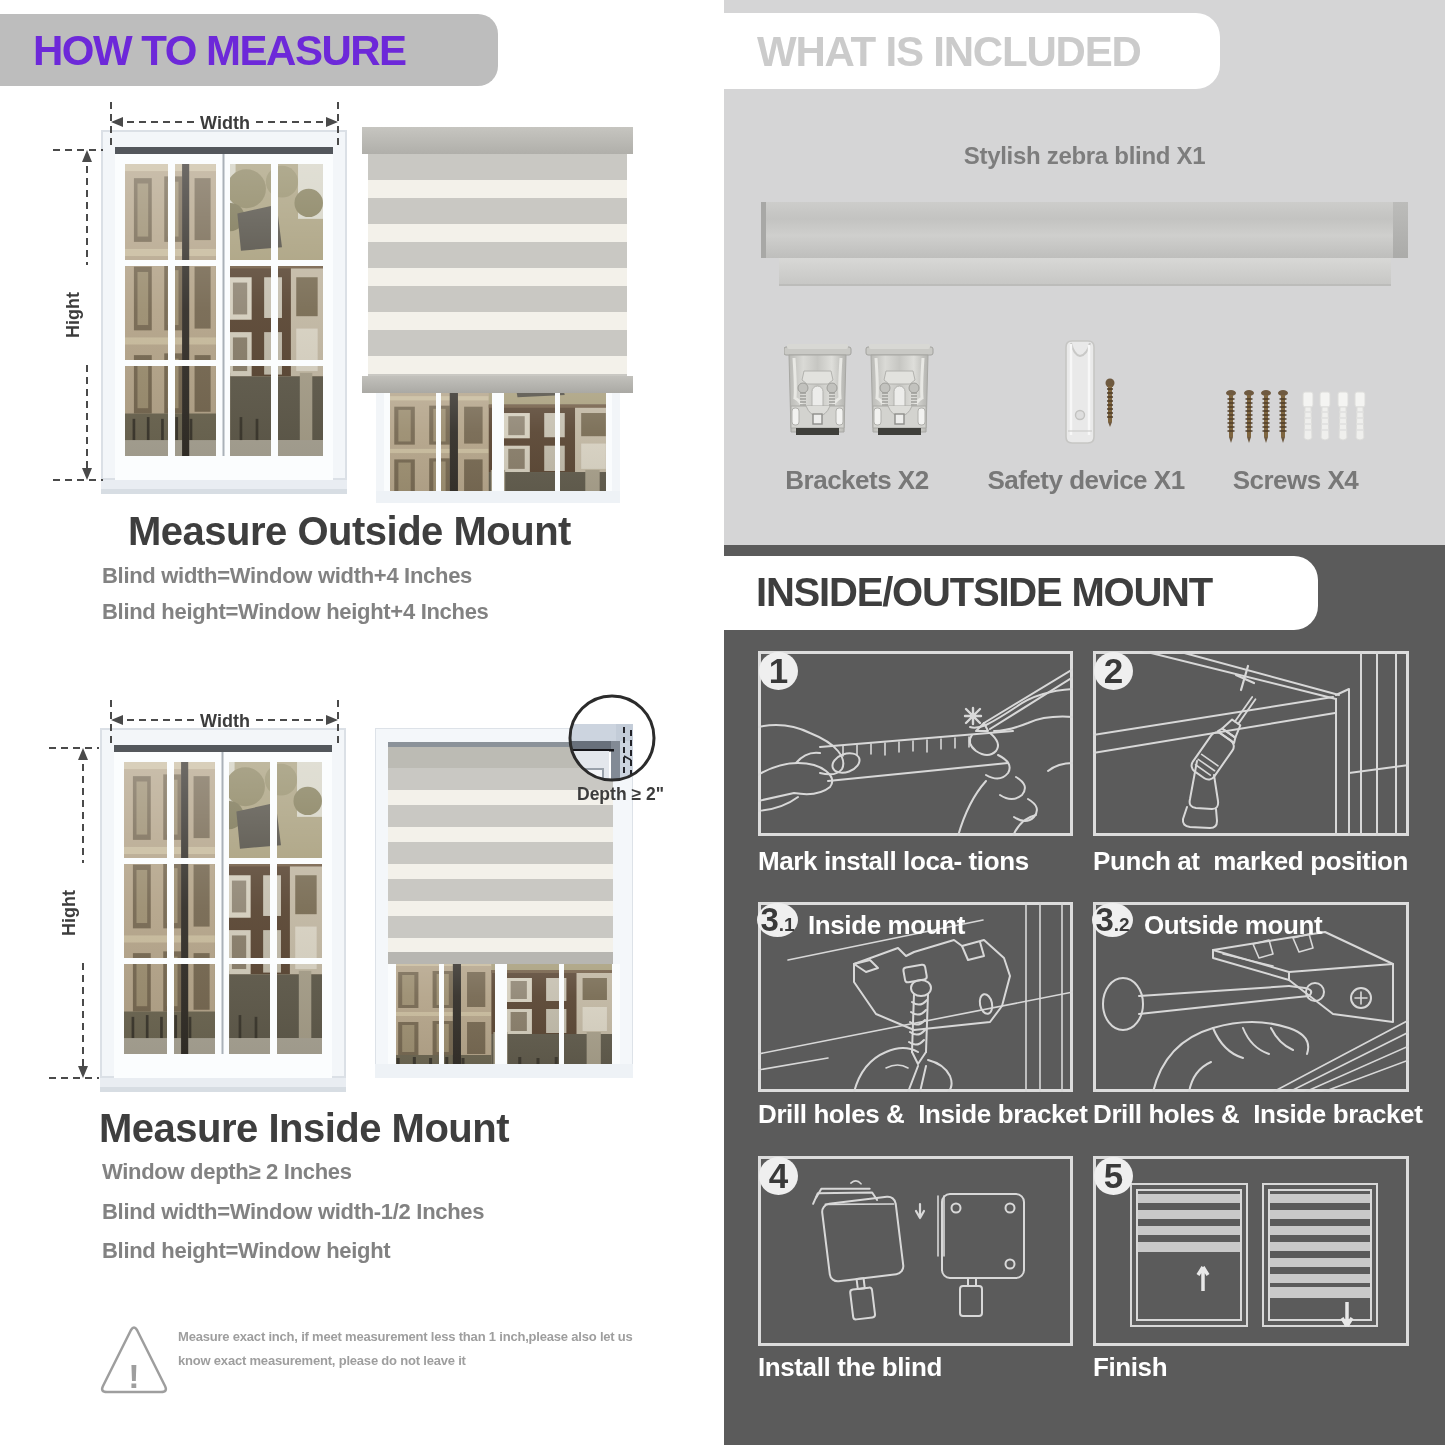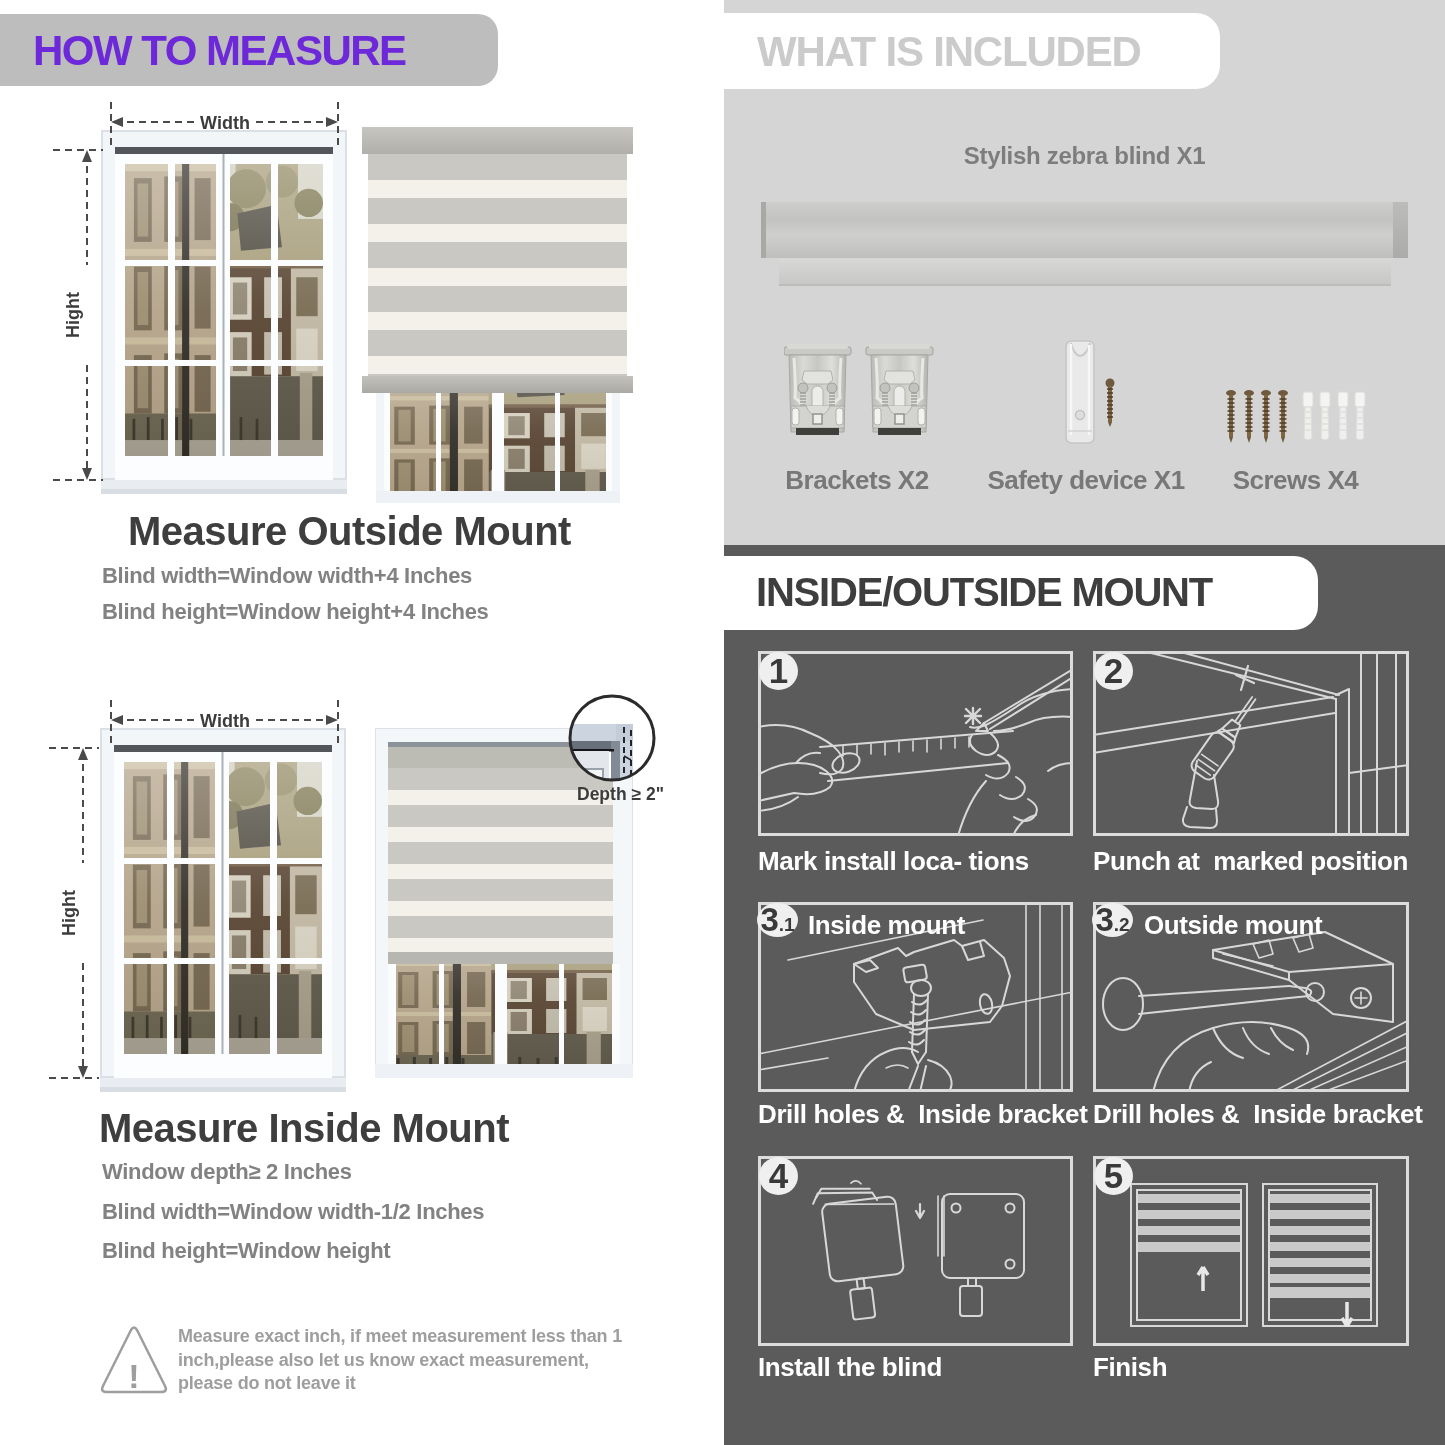--- a/index.html
+++ b/index.html
@@ -280,21 +280,21 @@
 
 <div class="abs h2" style="left:99px;top:1106px;">Measure Inside Mount</div>
 <div class="abs sub" style="left:102px;top:1159px;">Window depth≥ 2 Inches</div>
 <div class="abs sub" style="left:102px;top:1199px;">Blind width=Window width-1/2 Inches</div>
 <div class="abs sub" style="left:102px;top:1238px;">Blind height=Window height</div>
 
 <svg class="abs" style="left:96px;top:1322px" width="76" height="78" viewBox="0 0 76 78">
   <path d="M35,8 q3,-5 6,0 l28,56 q3,6 -4,6 l-54,0 q-7,0 -4,-6 z" fill="none" stroke="#9e9e9e" stroke-width="2.5" stroke-linejoin="round"></path>
   <text x="38" y="66" font-size="34" font-weight="bold" fill="#9e9e9e" text-anchor="middle">!</text>
 </svg>
-<div class="abs" style="left:178px;top:1325px;width:465px;font-size:18px;line-height:23.5px;letter-spacing:-0.2px;font-weight:bold;color:#9e9e9e;">Measure exact inch, if meet measurement less than 1 inch,please also let us know exact measurement, please do not leave it</div>
+<div class="abs" style="left:178px;top:1325px;width:465px;font-size:13px;line-height:23.5px;letter-spacing:-0.2px;font-weight:bold;color:#9e9e9e;">Measure exact inch, if meet measurement less than 1 inch,please also let us know exact measurement, please do not leave it</div>
 
 <div class="abs" style="left:724px;top:0;width:721px;height:545px;background:#d5d5d6;"></div>
 <div class="abs" style="left:724px;top:13px;width:496px;height:76px;background:#ffffff;border-radius:0 24px 24px 0;"></div>
 <div class="abs" style="left:757px;top:28px;font-size:42px;font-weight:bold;color:#cbcbcb;letter-spacing:-1.2px;">WHAT IS INCLUDED</div>
 
 <div class="abs" style="left:724px;top:142px;width:721px;text-align:center;font-size:24px;font-weight:bold;color:#7d7d7d;letter-spacing:-0.3px;">Stylish zebra blind X1</div>
 
 <div class="abs" style="left:761px;top:202px;width:647px;height:56px;background:linear-gradient(180deg,#cdcdcb 0%,#c3c3c1 30%,#cfcfcd 60%,#bebebc 100%);"></div>
 <div class="abs" style="left:761px;top:202px;width:5px;height:56px;background:#a8a8a6;"></div>
 <div class="abs" style="left:1393px;top:202px;width:15px;height:56px;background:linear-gradient(180deg,#bcbcba,#ababa9);"></div>

